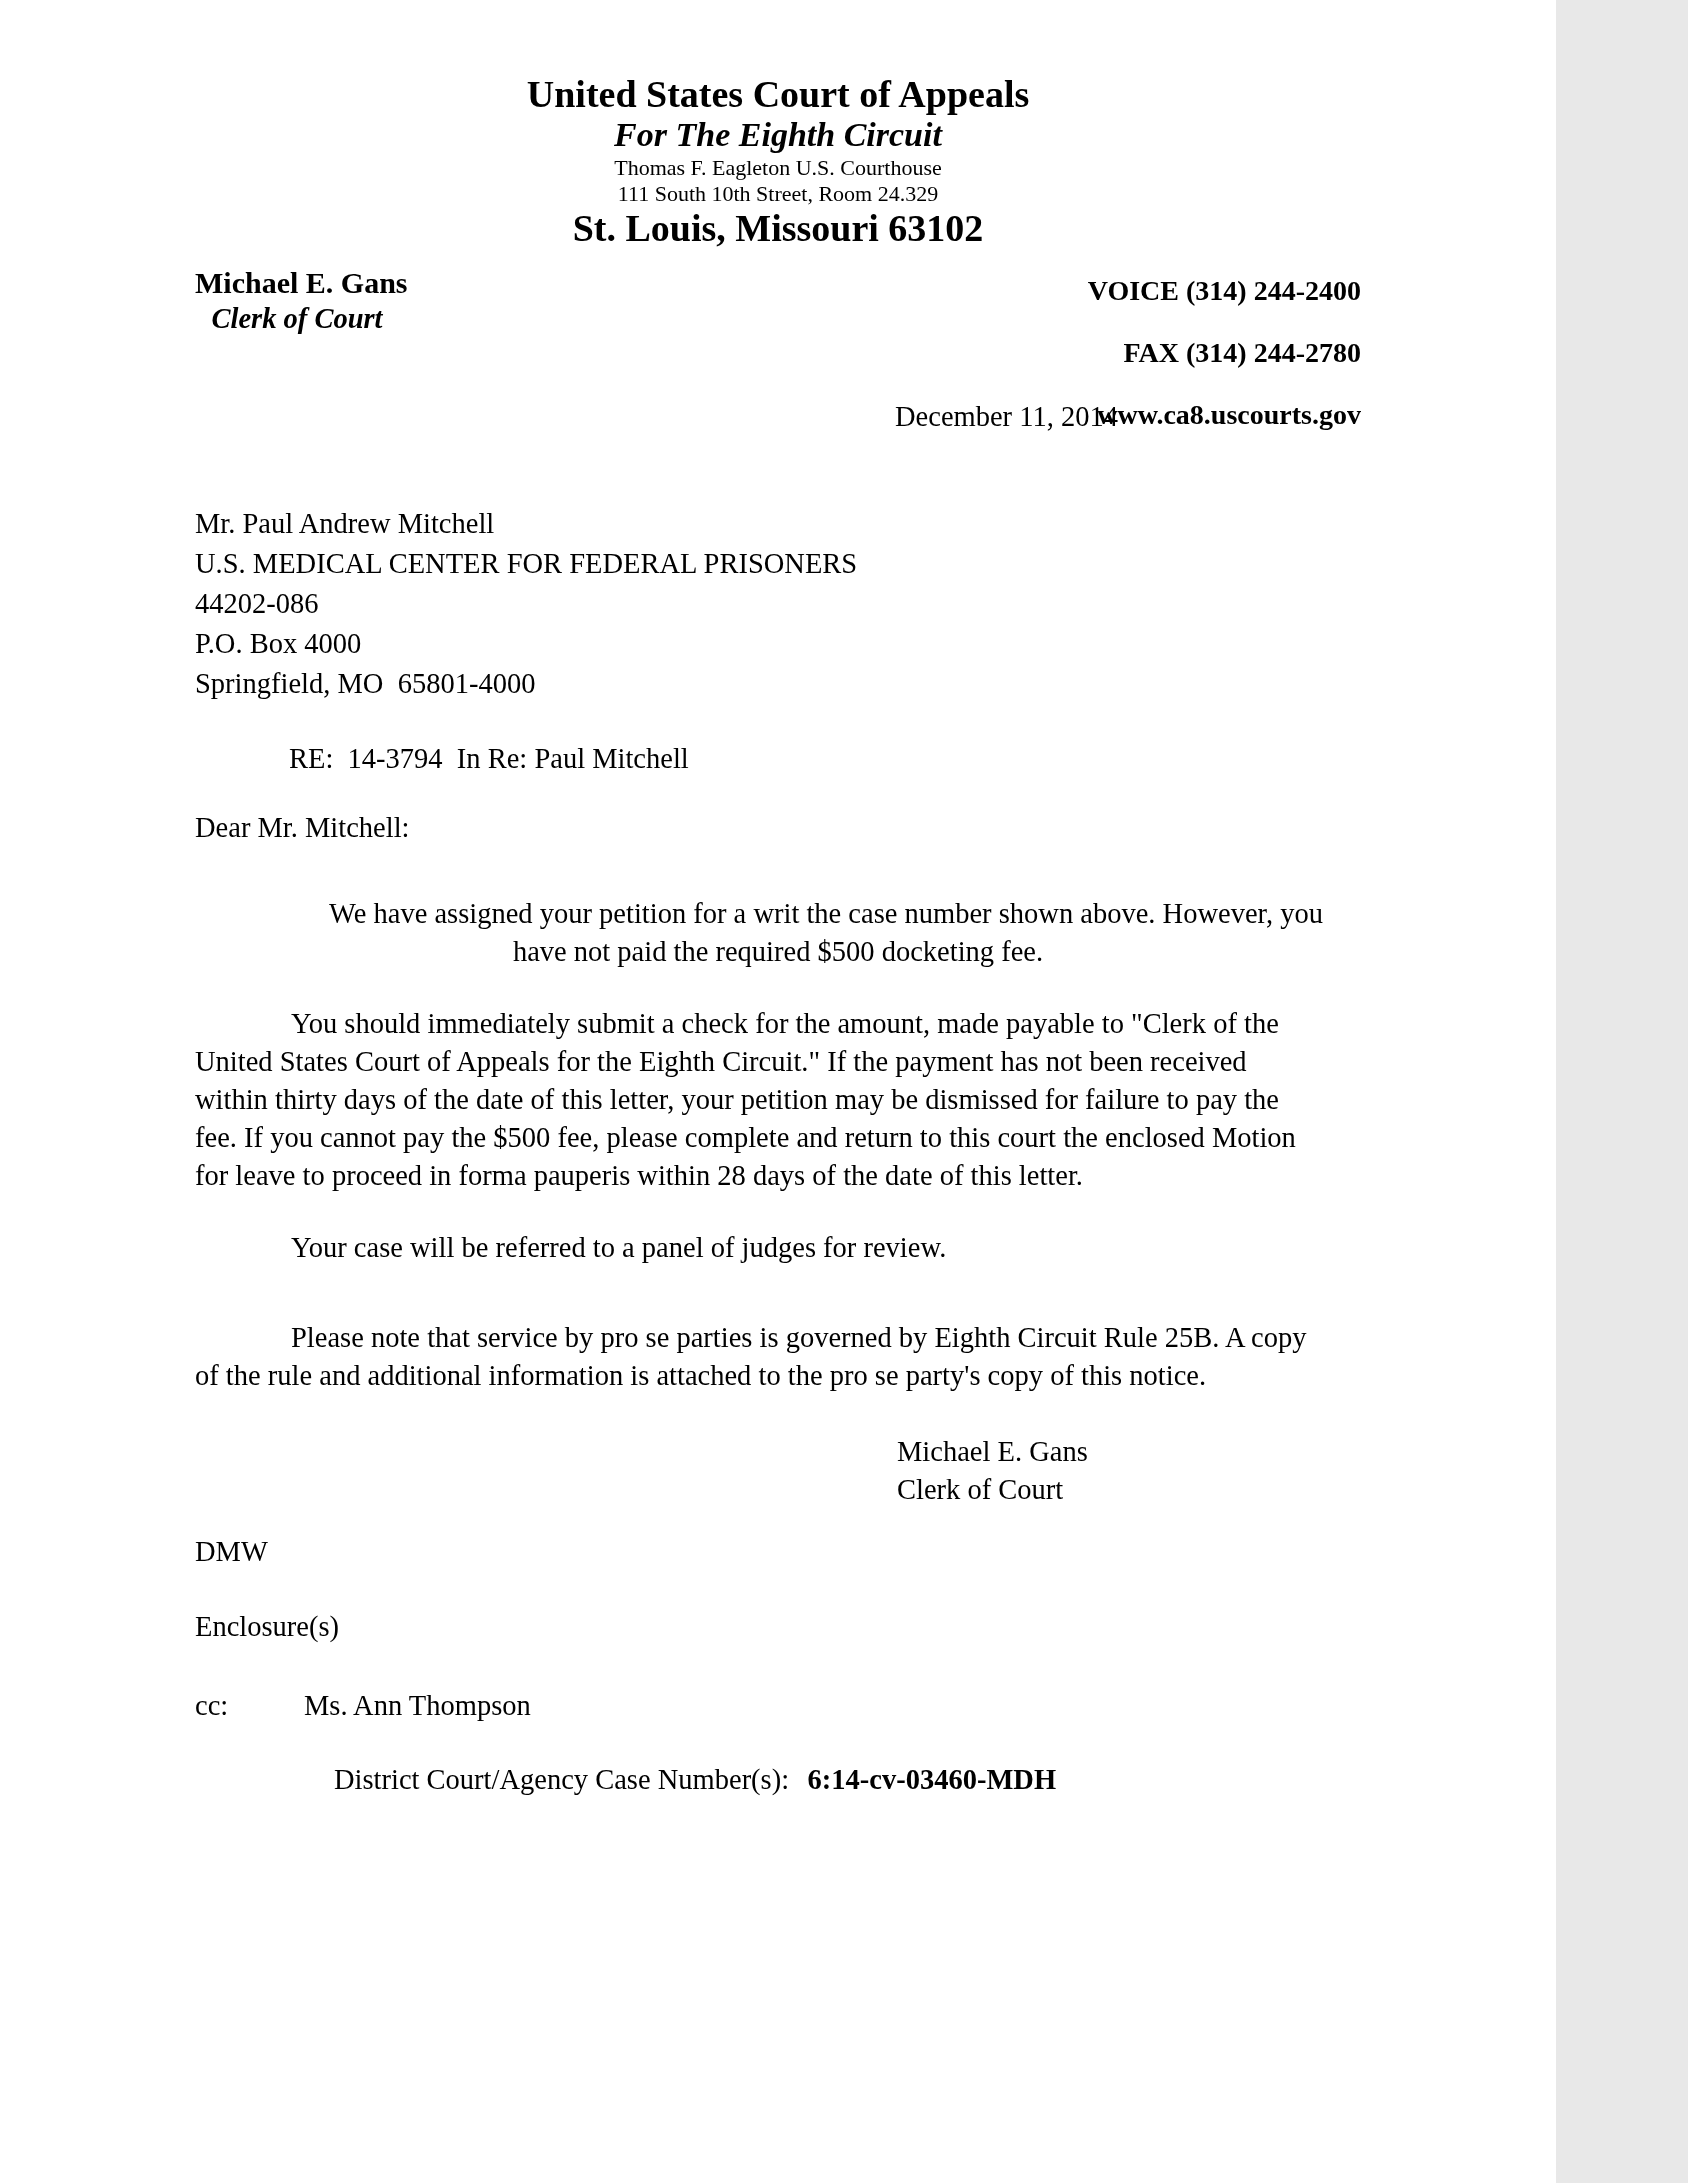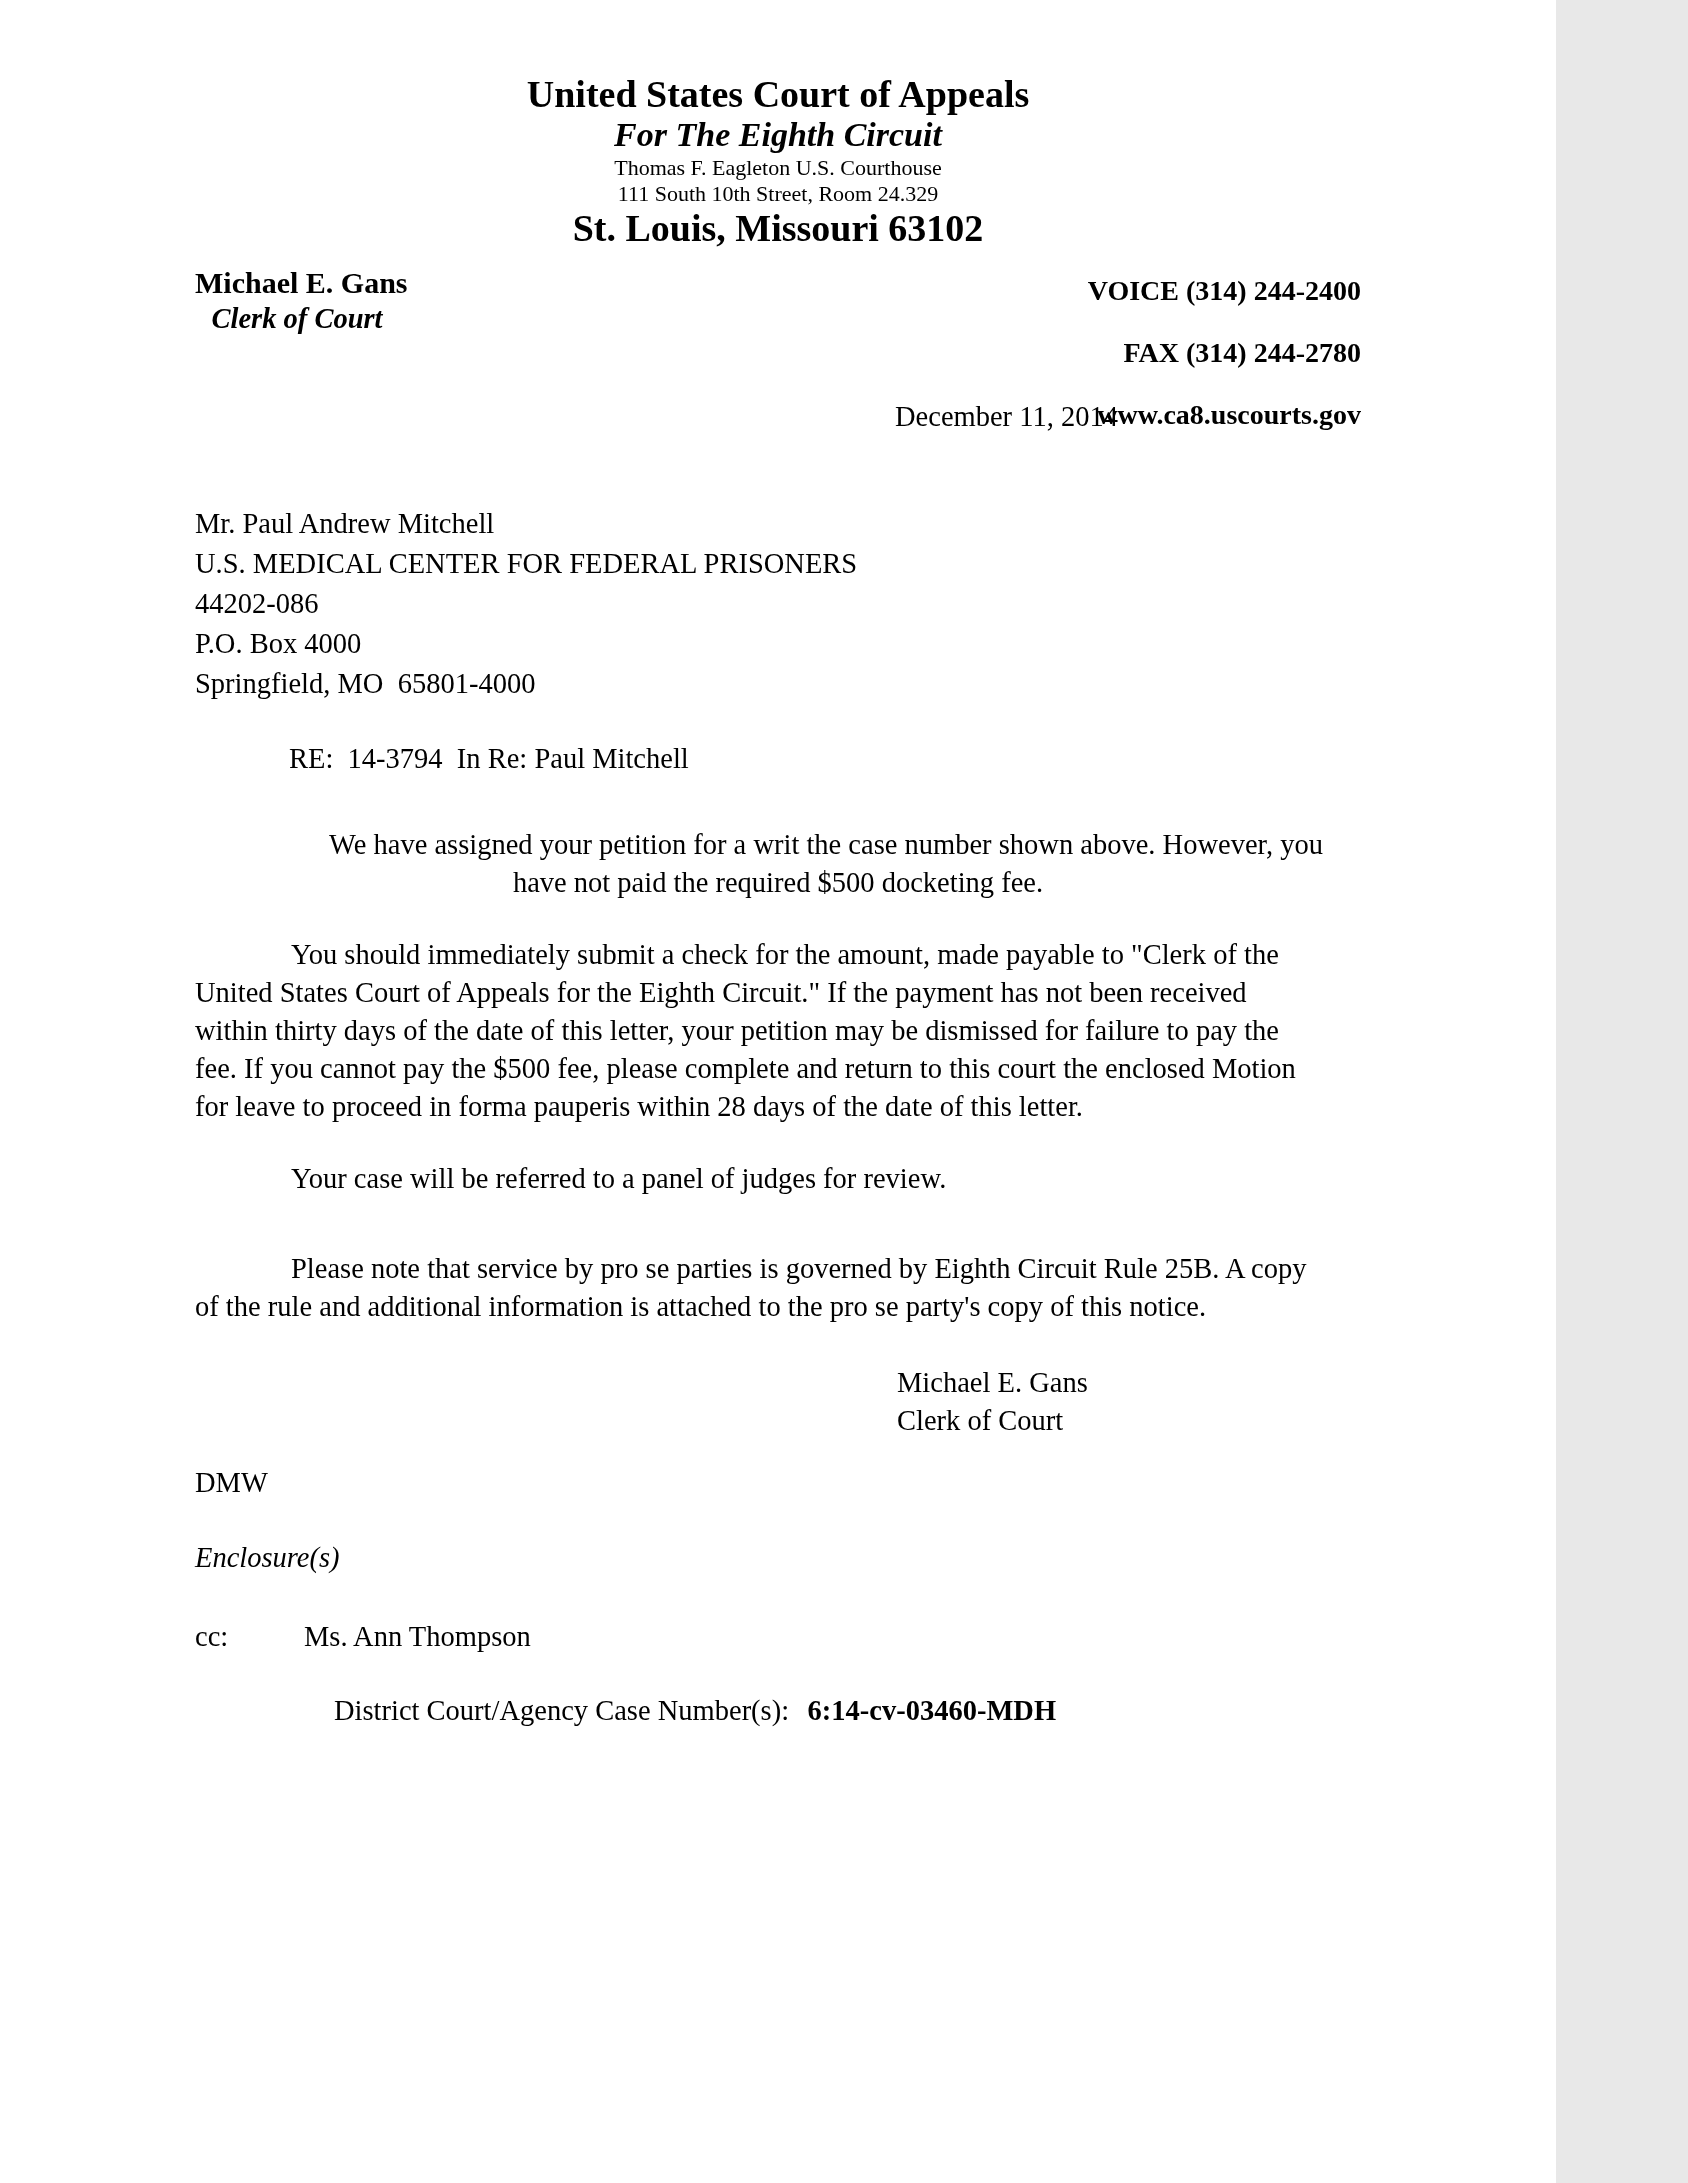--- a/index.html
+++ b/index.html
@@ -58,21 +58,21 @@
 
   .para { margin: 0; }
   .para.p1 { margin-top: 48px; text-indent: 96px; text-align: center; }
   .para.p2 { margin-top: 34px; text-indent: 96px; }
   .para.p3 { margin-top: 34px; text-indent: 96px; }
   .para.p4 { margin-top: 52px; text-indent: 96px; }
 
   .signature { margin-top: 38px; padding-left: 702px; line-height: 38px; }
 
   .initials   { margin-top: 24px; }
-  .enclosures { margin-top: 37px; font-style: italic; }
+  .enclosures { margin-top: 37px; }
 
   .cc-line { margin-top: 41px; display: flex; }
   .cc-label { display: inline-block; width: 109px; }
 
   .district { margin-top: 36px; padding-left: 139px; }
   .district .case-number { margin-left: 18.5px; font-weight: bold; }
 </style>
 </head>
 <body>
 
@@ -98,20 +98,21 @@
   </div>
 
   <main class="content">
     <div class="date">December 11, 2014</div>
     <div class="recipient pre">Mr. Paul Andrew Mitchell
 U.S. MEDICAL CENTER FOR FEDERAL PRISONERS
 44202-086
 P.O. Box 4000
 Springfield, MO  65801-4000</div>
     <div class="re-line pre">RE:  14-3794  In Re: Paul Mitchell</div>
+    <div class="salutation">Dear Mr. Mitchell:</div>
 
     <p class="para p1 pre">We have assigned your petition for a writ the case number shown above. However, you
 have not paid the required $500 docketing fee.</p>
     <p class="para p2 pre">You should immediately submit a check for the amount, made payable to "Clerk of the
 United States Court of Appeals for the Eighth Circuit." If the payment has not been received
 within thirty days of the date of this letter, your petition may be dismissed for failure to pay the
 fee. If you cannot pay the $500 fee, please complete and return to this court the enclosed Motion
 for leave to proceed in forma pauperis within 28 days of the date of this letter.</p>
     <p class="para p3 pre">Your case will be referred to a panel of judges for review.</p>
     <p class="para p4 pre">Please note that service by pro se parties is governed by Eighth Circuit Rule 25B. A copy

